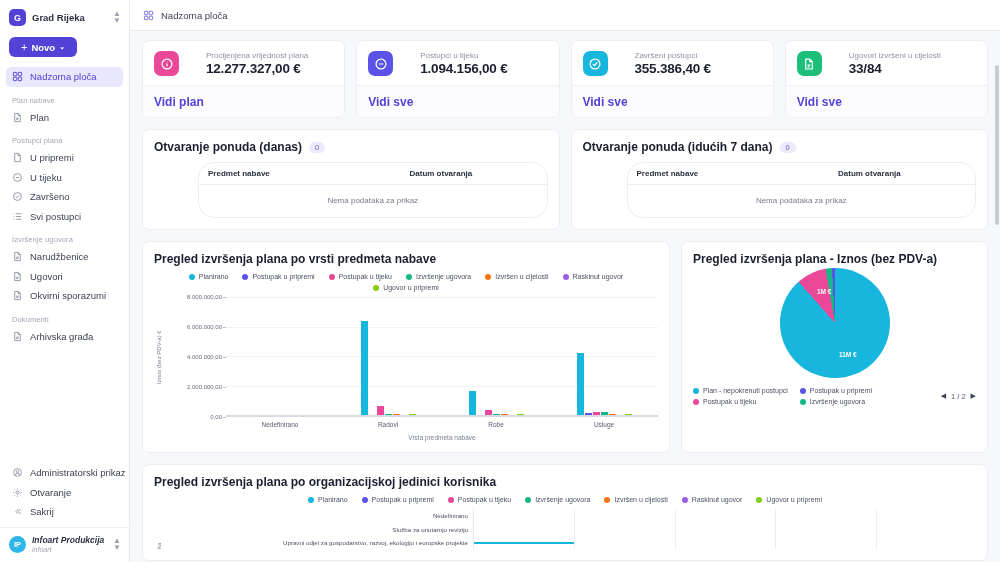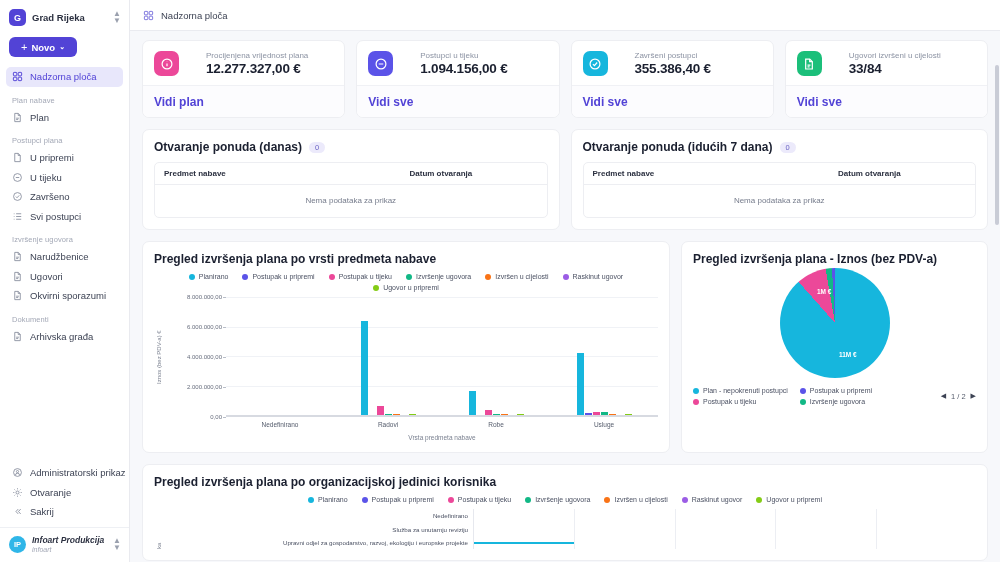--- a/index.html
+++ b/index.html
@@ -104,21 +104,21 @@
     background: #fff; border-radius: 7px; border: 1px solid #edeef2; padding: 10px 11px 11px 11px;
   }
   .panel-title { font-size: 12px; font-weight: bold; color: #1b2030; }
   .row2 { display: flex; gap: 11px; margin-top: 11px; }
   .row2 > .panel { flex: 1; min-width: 0; }
   .ph { display: flex; align-items: center; gap: 7px; margin-bottom: 8px; }
   .badge {
     background: #eceafb; color: #6b64c4; font-size: 7.5px; border-radius: 8px;
     padding: 1px 6px; min-width: 16px; text-align: center;
   }
-  .tbl { border: 1px solid #edeef2; border-radius: 5px; overflow: hidden; }
+  .tbl { border: 1px solid #edeef2; border-radius: 16px; overflow: hidden; margin-left: 44px; }
   .thead { display: flex; padding: 6px 9px; border-bottom: 1px solid #edeef2; }
   .th { font-size: 8px; font-weight: bold; color: #2b3040; }
   .th.c1 { flex: 1; }
   .th.c2 { width: 128px; }
   .empty-row { padding: 11px 0 12px 0; text-align: center; font-size: 8px; color: #767c8c; }
 
   
   .legend { display: flex; flex-wrap: wrap; justify-content: center; gap: 4px 14px; margin: 7px 0 2px 0; padding: 0 4px; }
   .lg { display: flex; align-items: center; gap: 4px; font-size: 7px; color: #4a5062; white-space: nowrap; }
   .dot { width: 6px; height: 6px; border-radius: 50%; flex: 0 0 6px; }

